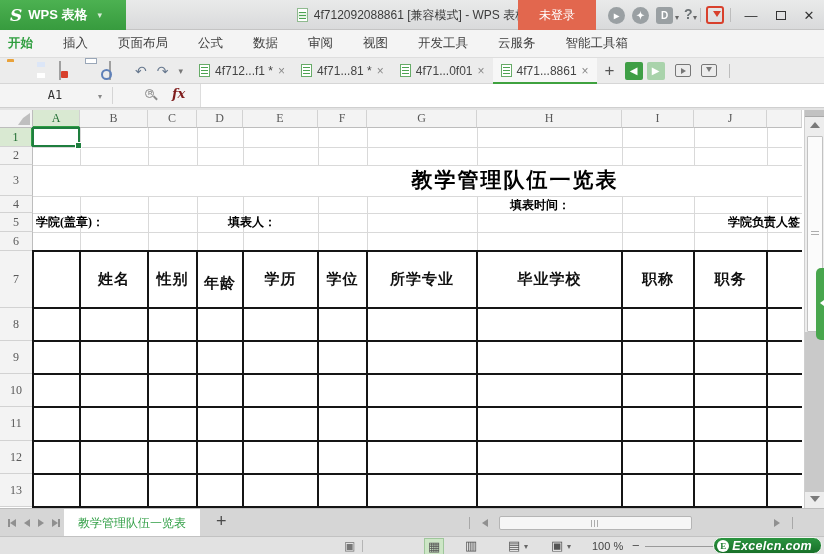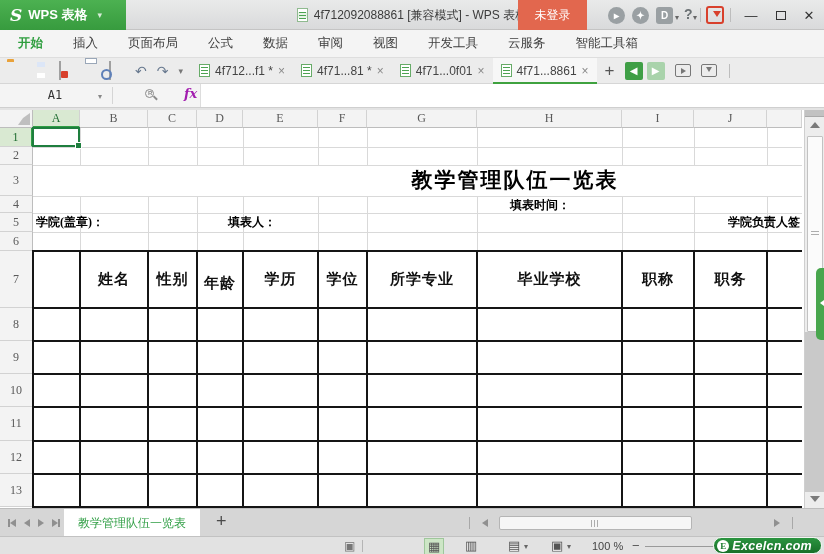--- a/index.html
+++ b/index.html
@@ -8,32 +8,32 @@
 
 
 #titlebar{position:absolute;left:0;top:0;width:824px;height:30px;background:linear-gradient(#e9eaea,#d9dadb);border-bottom:1px solid #c4c4c4}
 #logo{position:absolute;left:0;top:0;width:126px;height:30px;background:linear-gradient(#4cb151,#379b3e);color:#fff;display:flex;align-items:center;padding-left:10px;gap:6px;cursor:pointer}
 #logo .s{font:italic 700 17px "DejaVu Serif",serif}
 #logo .t{font:700 13px "Liberation Sans",sans-serif}
 #logo .caret{margin-left:4px;font-size:9px;color:#d7ecd8}
 #doc-title{position:absolute;left:0;right:0;top:0;height:30px;display:flex;align-items:center;justify-content:center;gap:6px;font-size:12px;color:#3c3c3c;pointer-events:none}
 .docico{width:11px;height:14px;background:#fff;border:1px solid #8fba8f;box-shadow:inset 0 3px 0 #fff,inset 0 9px 0 #e8f3e8;position:relative}
 .docico::after{content:"";position:absolute;left:1px;top:3px;width:7px;height:7px;background:repeating-linear-gradient(#4ca351 0 1px,transparent 1px 3px)}
-#login-btn{position:absolute;left:518px;top:0;width:69px;height:30px;background:#e2674e;color:#fff;font-size:12px;border:none;display:flex;align-items:center;justify-content:center;cursor:pointer}
+#login-btn{position:absolute;left:518px;top:0;width:78px;height:30px;background:#e2674e;color:#fff;font-size:12px;border:none;display:flex;align-items:center;justify-content:center;cursor:pointer}
 .tbico{position:absolute;top:7px;width:17px;height:17px;border-radius:50%;background:#9aa0a3;color:#fff;font:700 10px/17px "Liberation Sans",sans-serif;text-align:center;cursor:pointer}
 .tbcaret{position:absolute;top:13px;font-size:8px;color:#666}
 #help-glyph{position:absolute;left:660px;top:6px;font:700 14px "Liberation Sans",sans-serif;color:#6b7174;cursor:pointer}
 .vsep{position:absolute;top:8px;width:1px;height:14px;background:#bdbdbd}
 #dl-ico{position:absolute;left:702px;top:6px;width:18px;height:18px;border:2px solid #d8402c;border-radius:3px;cursor:pointer}
 #dl-ico::after{content:"";position:absolute;left:5px;top:3px;border:4px solid transparent;border-top:6px solid #d8402c}
 .winbtn{position:absolute;top:0;width:30px;height:30px;border:none;background:transparent;font-size:13px;color:#333;cursor:pointer;display:flex;align-items:center;justify-content:center}
 #max-btn span{display:block;width:10px;height:9px;border:1px solid #333}
 
 
-#menubar{position:absolute;left:0;top:30px;width:824px;height:28px;background:#f4f4f4;border-bottom:1px solid #dedede;display:flex;align-items:center;padding-left:18px;gap:30px}
+#menubar{position:absolute;left:0;top:30px;width:824px;height:28px;background:#f4f4f4;border-bottom:1px solid #dedede;display:flex;align-items:center;padding-left:8px;gap:30px}
 .menu-item{font-size:12.5px;color:#3d3d3d;cursor:pointer;white-space:nowrap}
 .menu-item.active{color:#2f9e3f;font-weight:700}
 
 
 #toolrow{position:absolute;left:0;top:58px;width:824px;height:26px;background:#ececec;border-bottom:1px solid #d6d6d6;display:flex;align-items:center}
 .qico{width:18px;height:18px;margin-left:7px;position:relative;cursor:pointer;flex:0 0 auto}
 .folder{width:16px;height:11px;margin-top:4px;background:#e9a23b;border-radius:1px;position:relative}
 .folder::before{content:"";position:absolute;left:0;top:-3px;width:7px;height:3px;background:#e9a23b;border-radius:1px 1px 0 0}
 .save{width:14px;height:14px;margin:2px;background:#4a76c9;border-radius:2px;position:relative}
 .save::before{content:"";position:absolute;left:3px;top:0;width:8px;height:5px;background:#dce6f7}
@@ -63,21 +63,21 @@
 .mag::after{content:"";position:absolute;left:7px;top:7px;width:5px;height:1.5px;background:#8b8b8b;transform:rotate(45deg)}
 #findbox{display:flex;align-items:center;gap:6px;margin-left:14px;color:#8f8f8f;font-size:12px;cursor:text}
 
 
 #formulabar{position:absolute;left:0;top:84px;width:824px;height:24px;background:#f4f4f4;border-bottom:1px solid #cfcfcf}
 #namebox{position:absolute;left:0;top:0;width:110px;height:23px;font:12px "DejaVu Sans Mono",monospace;color:#333;text-align:center;line-height:23px;cursor:pointer}
 #namebox-caret{position:absolute;left:98px;top:8px;font-size:8px;color:#888}
 #fb-sep1{position:absolute;left:112px;top:3px;width:1px;height:17px;background:#d5d5d5}
 #fb-mag{position:absolute;left:145px;top:5px}
 #fb-mag .r{position:absolute;left:2px;top:0px;font:700 6px "Liberation Sans",sans-serif;color:#8b8b8b}
-#fx{position:absolute;left:184px;top:2px;font:italic 700 13px "DejaVu Serif",serif;color:#a21caf;cursor:pointer}
+#fx{position:absolute;left:172px;top:2px;font:italic 700 13px "DejaVu Serif",serif;color:#7f1d1d;cursor:pointer}
 #fb-input{position:absolute;left:200px;top:0;width:624px;height:23px;background:#fff;border-left:1px solid #ddd;cursor:text}
 
 
 #gaprow{position:absolute;left:0;top:108px;width:824px;height:2px;background:#e3e3e3}
 #sheet{position:absolute;left:0;top:110px;width:804px;height:398px;background:#fff;overflow:hidden}
 #corner{position:absolute;left:0;top:0;width:33px;height:18px;background:#f3f3f3;border-right:1px solid #bdbdbd;border-bottom:1px solid #bdbdbd}
 #corner::after{content:"";position:absolute;right:2px;bottom:2px;border:5px solid transparent;border-right:7px solid #bfbfbf;border-bottom:7px solid #bfbfbf;width:0;height:0}
 .colhdr{position:absolute;background:#f3f3f3;border-right:1px solid #d2d2d2;border-bottom:1px solid #bdbdbd;font:12px "Liberation Serif",serif;color:#5a5a5a;text-align:center;line-height:17px;cursor:pointer}
 .colhdr.sel{background:#d9e9d2;color:#1d6b2f;border-bottom:2px solid #2f9e44}
 .rowhdr{position:absolute;background:#f3f3f3;border-right:1px solid #bdbdbd;border-bottom:1px solid #d2d2d2;font:12px "Liberation Serif",serif;color:#5a5a5a;text-align:center;cursor:pointer;display:flex;align-items:center;justify-content:center}

